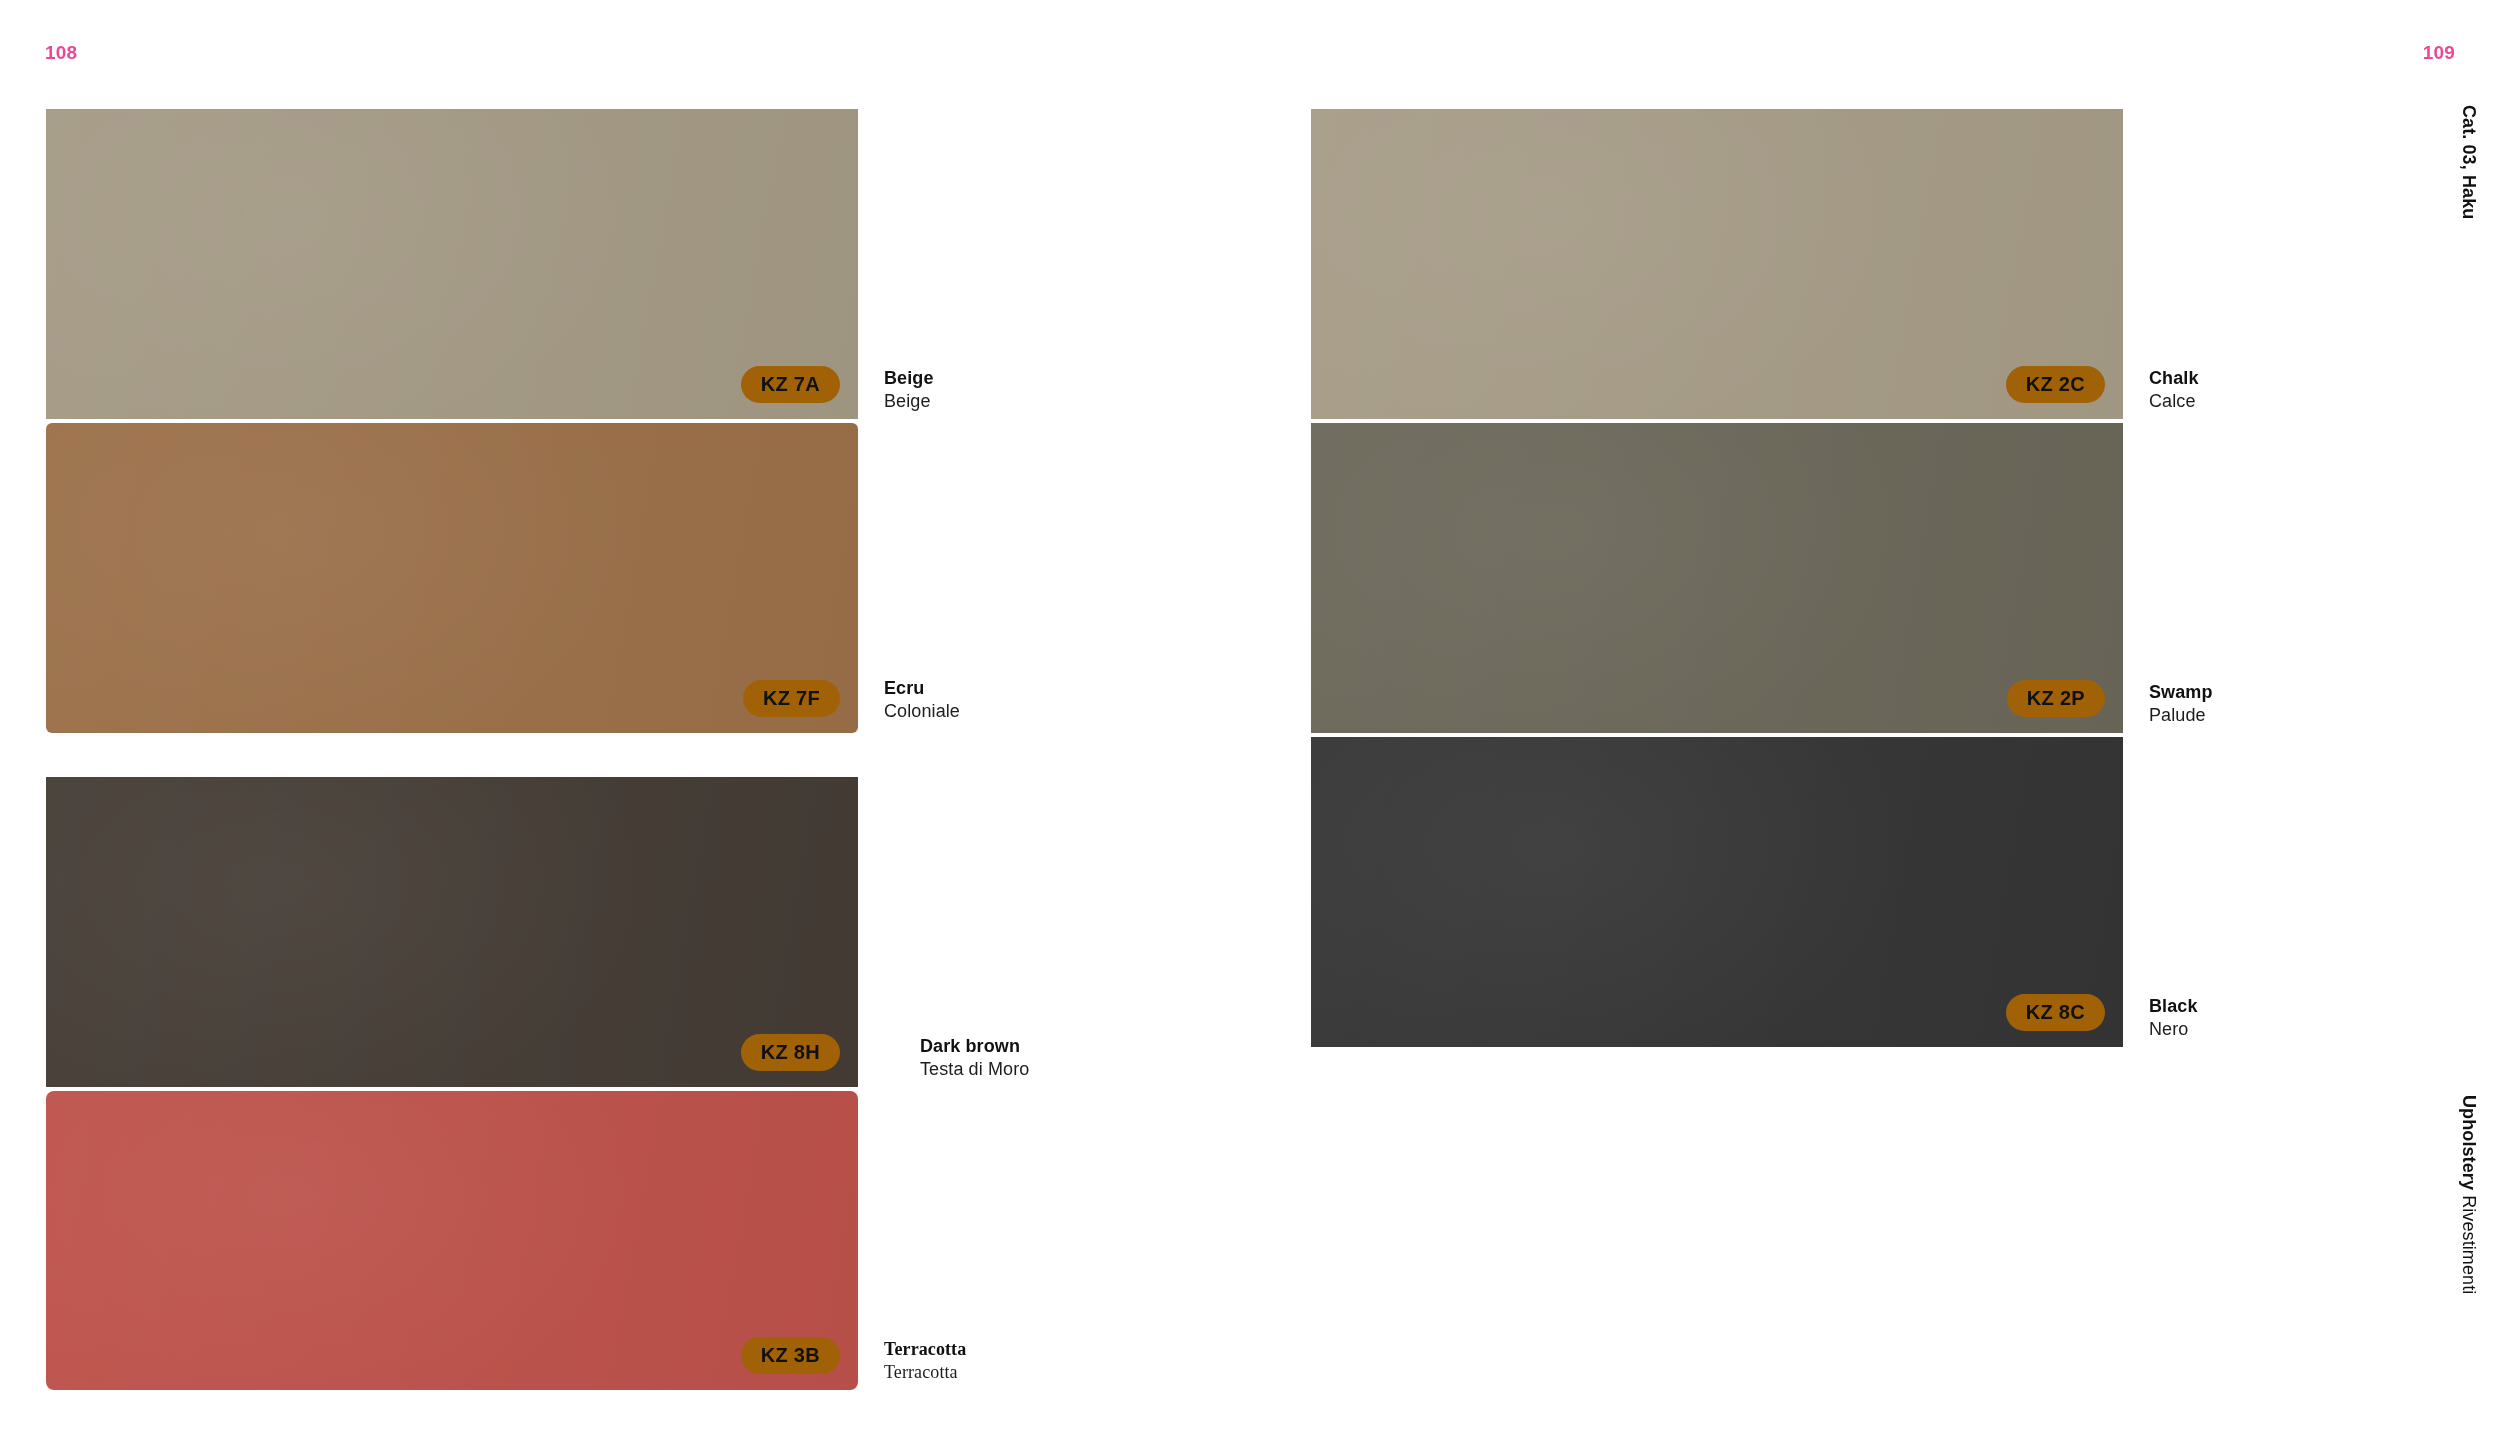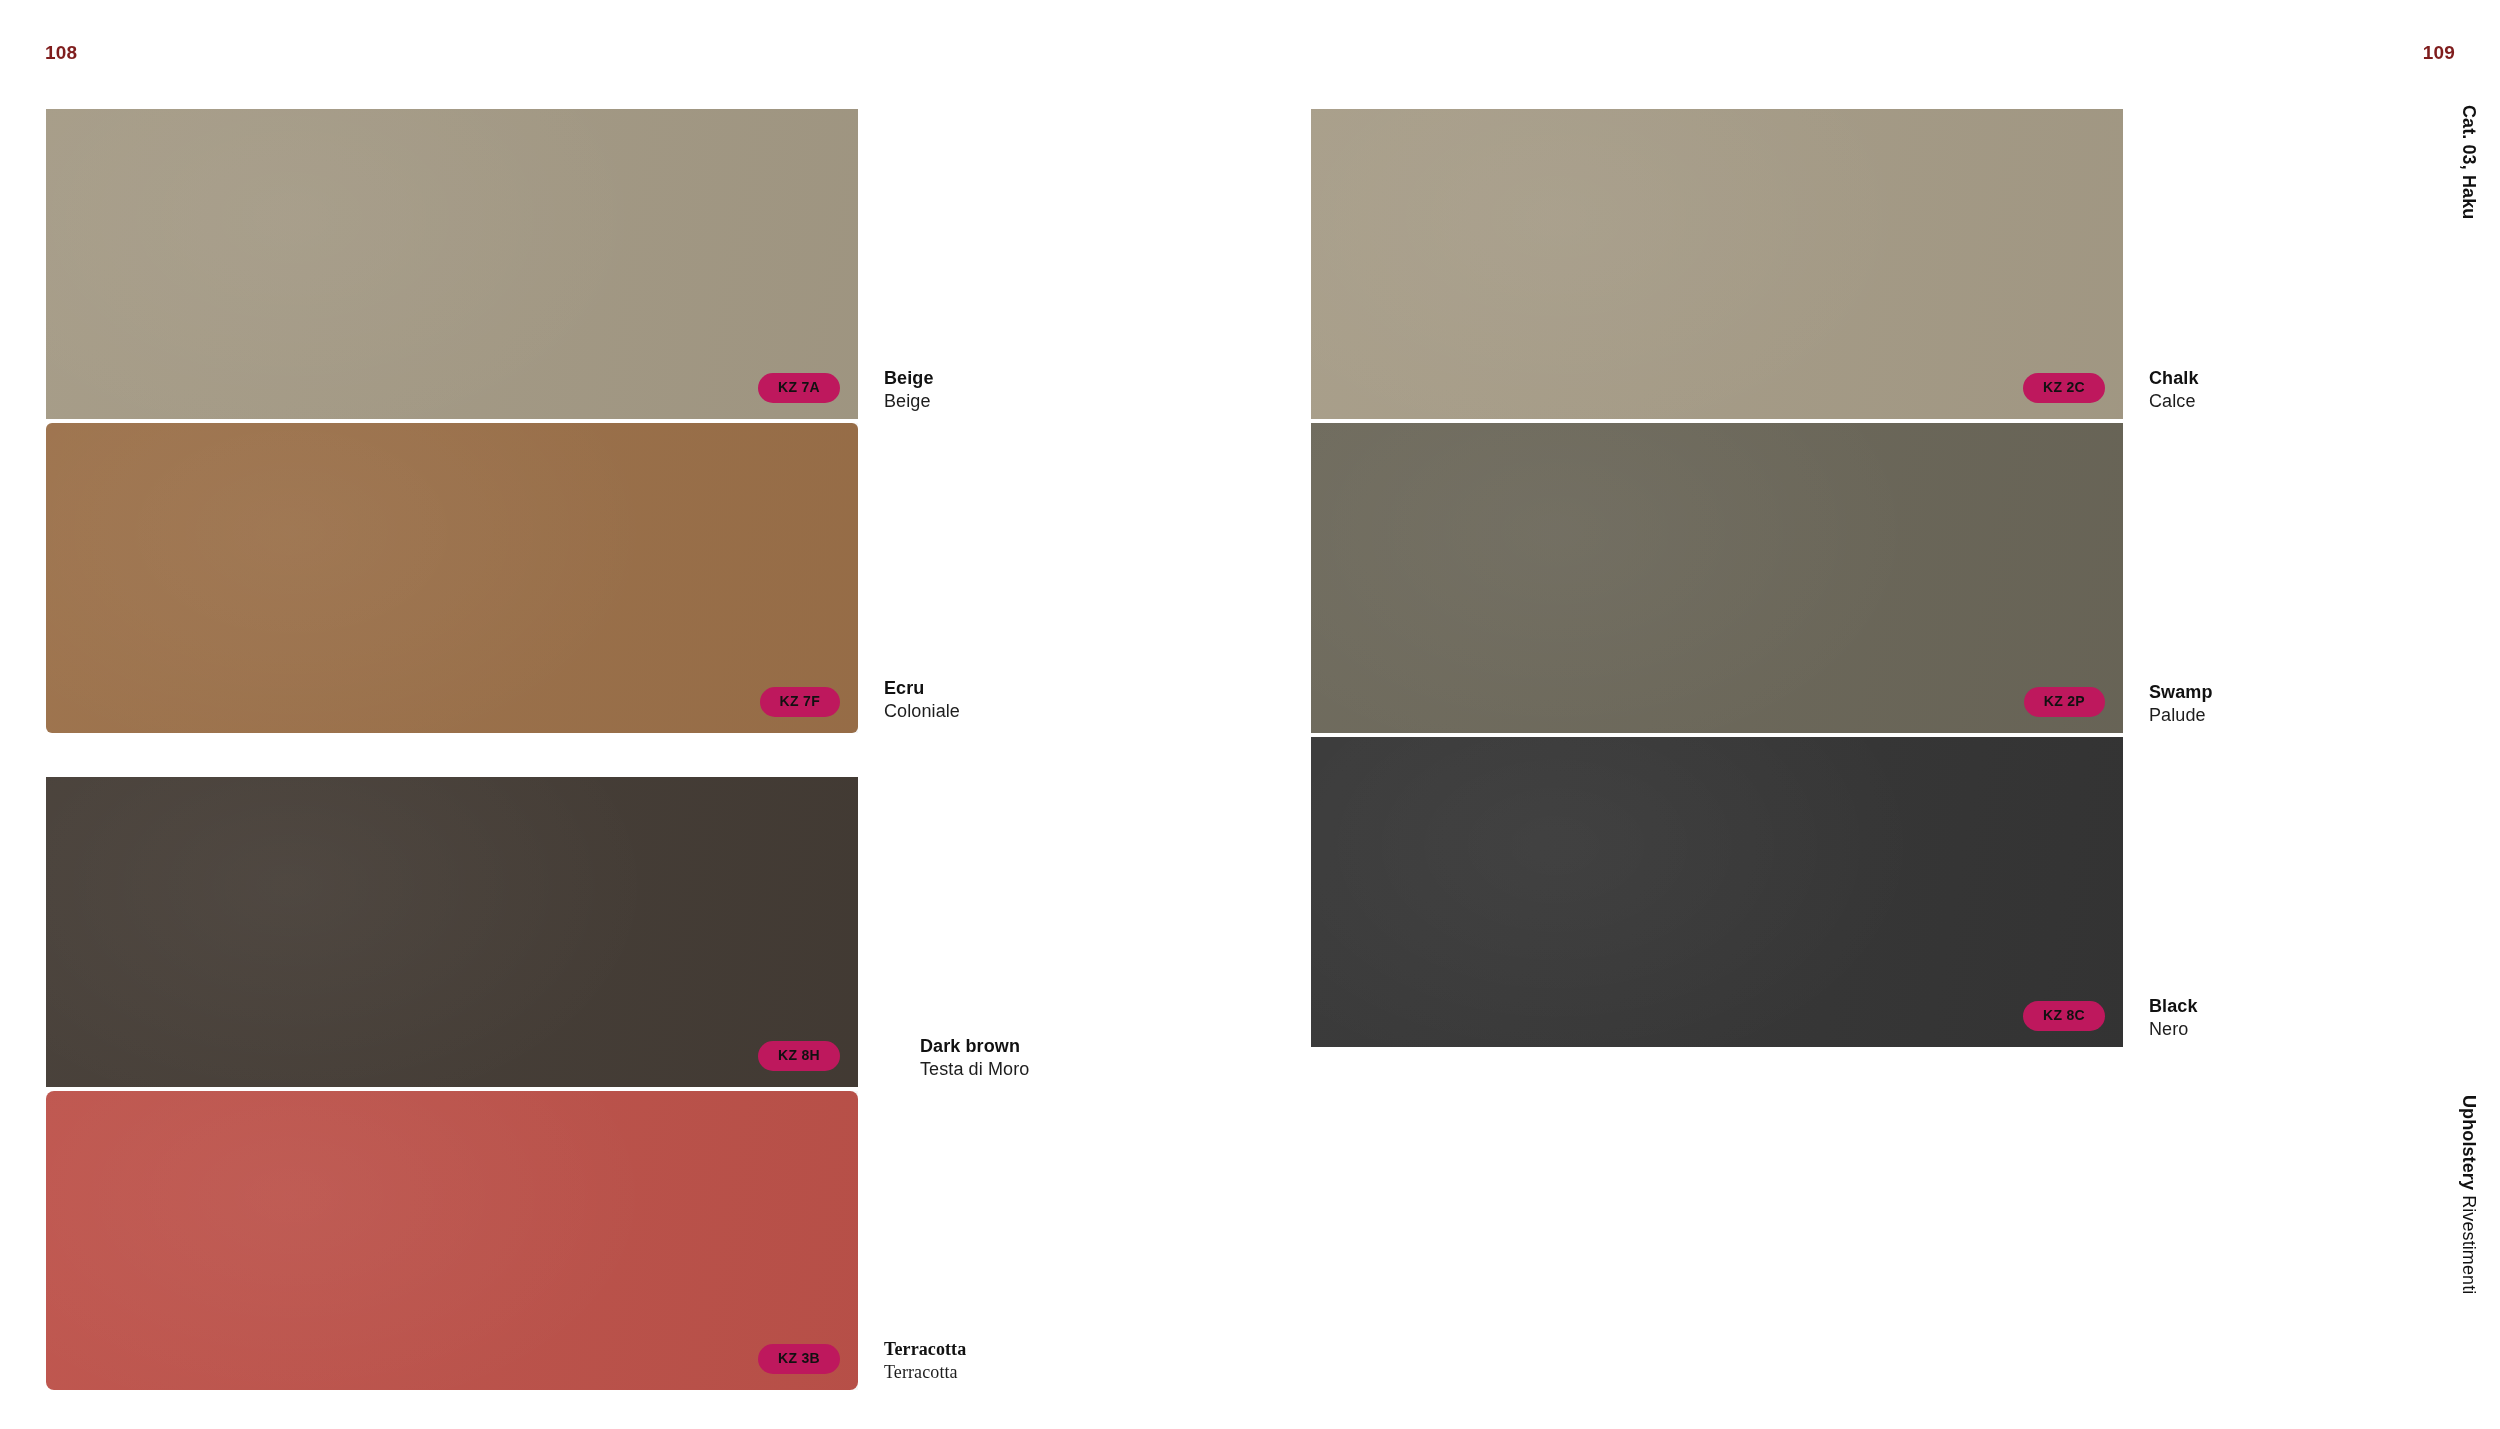--- a/index.html
+++ b/index.html
@@ -17,21 +17,21 @@
     overflow: hidden;
   }
 
   
   .folio {
     position: absolute;
     top: 42px;
     font-size: 19px;
     font-weight: 700;
     letter-spacing: 0.2px;
-    color: #7f1d1d;
+    color: #ec4899;
   }
   .folio-left  { left: 45px; }
   .folio-right { right: 45px; }
 
   
   .vtext {
     position: absolute;
     writing-mode: vertical-rl;
     text-orientation: mixed;
     font-size: 18px;
@@ -84,24 +84,24 @@
       radial-gradient(ellipse 70% 120% at 30% 35%, rgba(255,255,255,0.045), rgba(255,255,255,0) 65%),
       linear-gradient(100deg, rgba(255,255,255,0.03) 0%, rgba(0,0,0,0.035) 100%);
     pointer-events: none;
   }
 
   
   .code-pill {
     position: absolute;
     right: 18px;
     bottom: 16px;
-    background: #be185d;
+    background: #a16207;
     border-radius: 999px;
     padding: 7px 20px 8px;
-    font-size: 14px;
+    font-size: 20px;
     font-weight: 700;
     letter-spacing: 0.3px;
     color: #111111;
     z-index: 3;
     line-height: 1.1;
   }
 
   
   .name-block {
     position: absolute;

